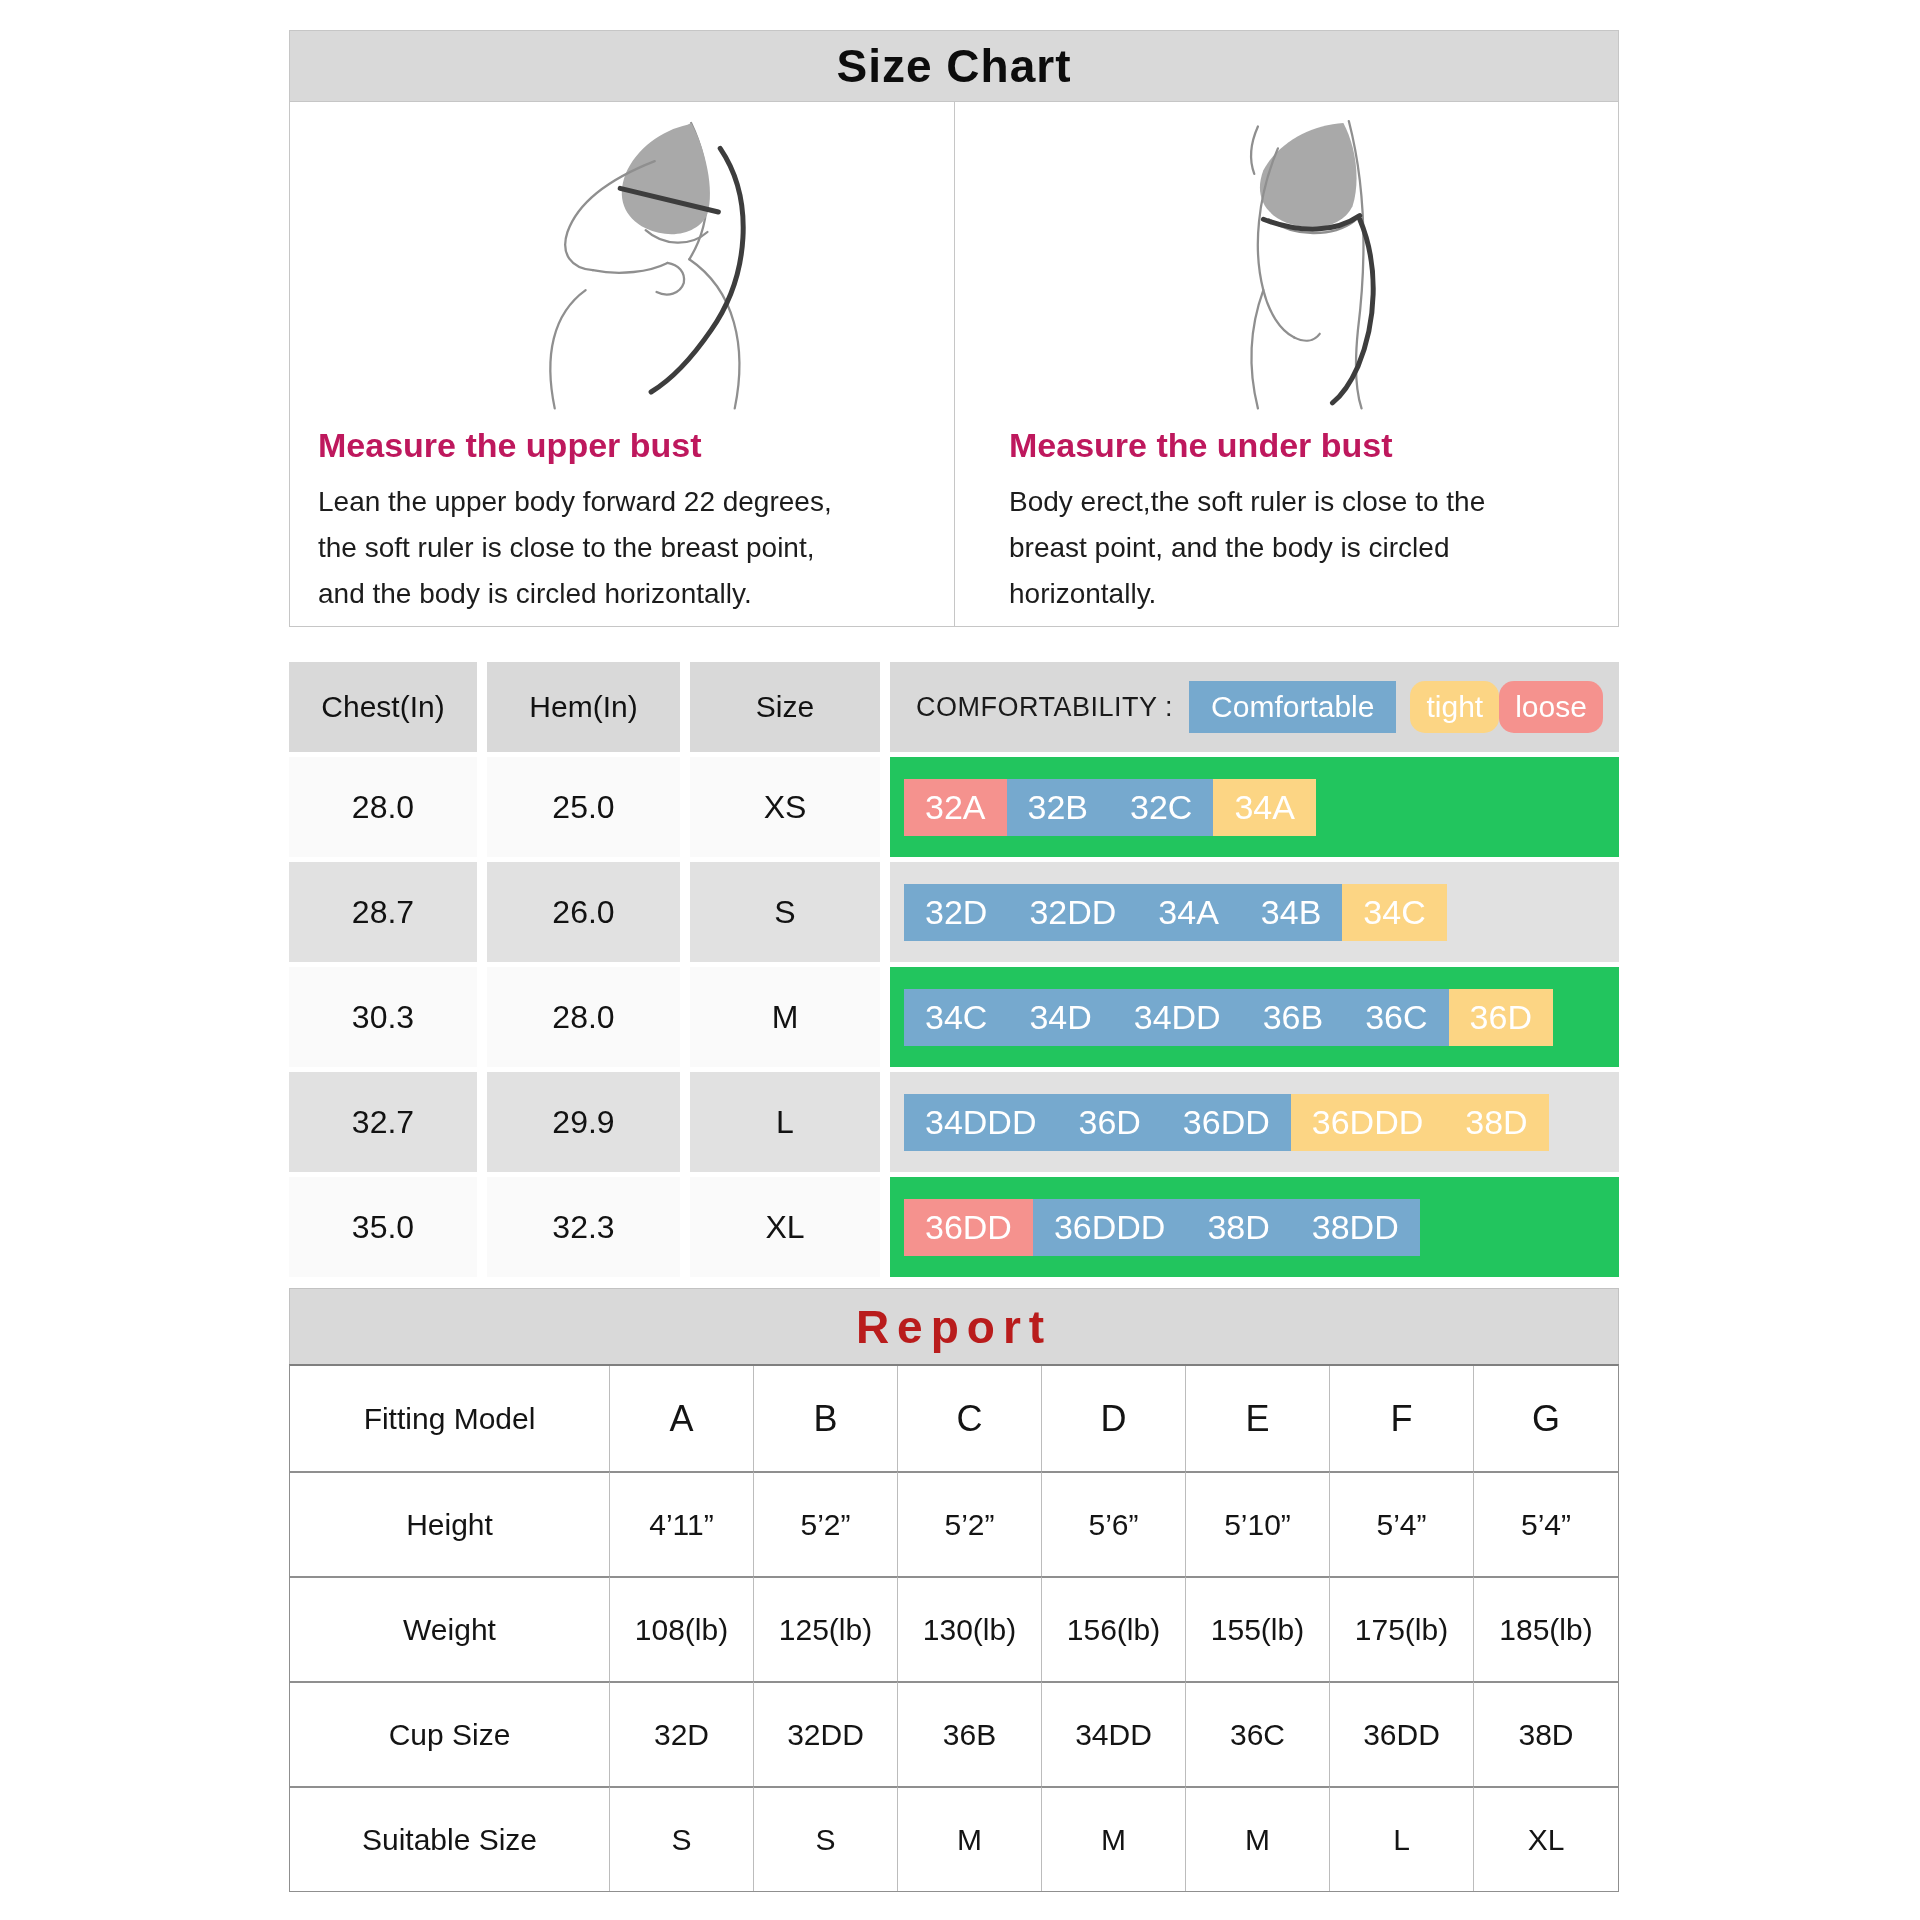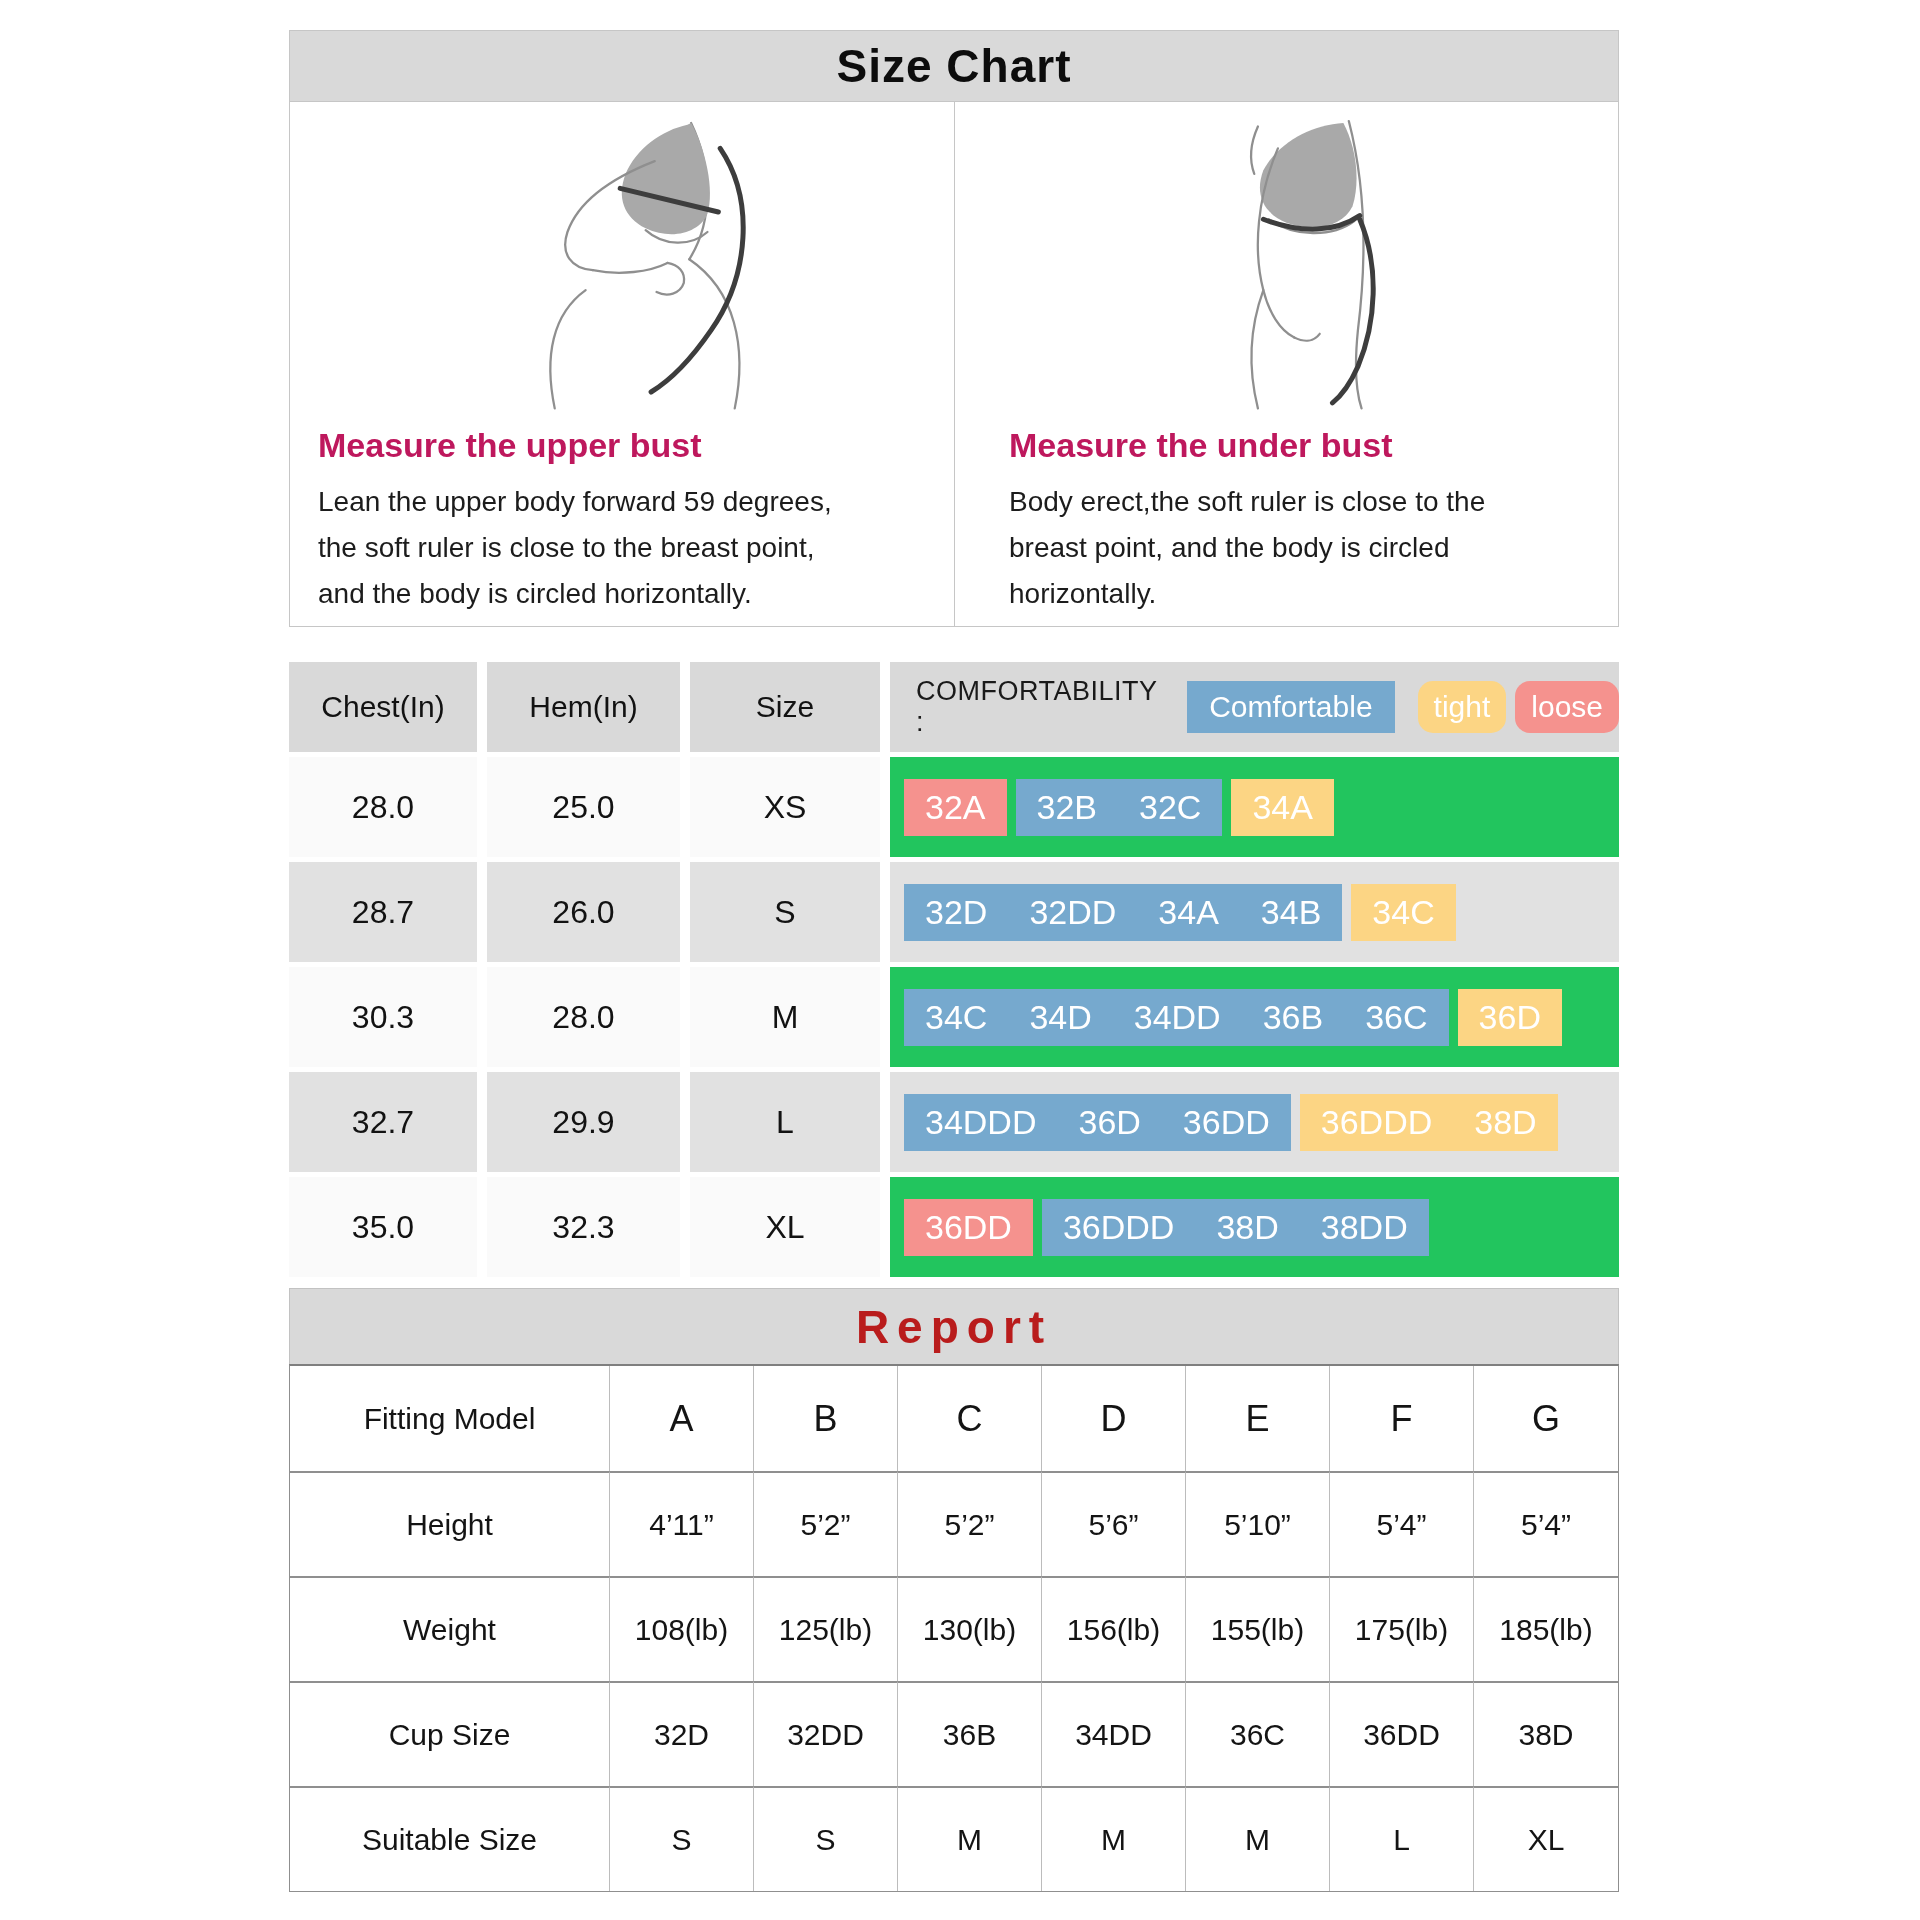--- a/index.html
+++ b/index.html
@@ -30,21 +30,21 @@
   .sc-g{background:#e1e1e1;}
   .comf{justify-content:flex-start;padding-left:14px;box-sizing:border-box;}
   .comf-l{background:#22c55e;}
   .comf-g{background:#e1e1e1;}
   .legend-cell{justify-content:flex-start;padding-left:26px;box-sizing:border-box;}
   .legend-label{font-size:27px;color:#1a1a1a;letter-spacing:.5px;margin-right:16px;}
   .chip{display:inline-flex;align-items:center;height:57px;padding:0 21px;color:#fff;font-size:34px;column-gap:42px;}
   .chip.comfortable{background:#76a9ce;}
   .chip.tight{background:#fcd584;}
   .chip.loose{background:#f5928e;}
-  .chips{display:flex;align-items:center;column-gap:9px;}
+  .chips{display:flex;align-items:center;}
   .lchip{height:52px;font-size:30px;padding:0 22px;}
   .lchip.sm{padding:0 16px;border-radius:15px;}
   .gap-wide{margin-right:14px;}
 
   
   .report{margin-top:11px;}
   .report-band{height:75px;background:#d9d9d9;border:1px solid #c2c2c2;border-bottom:none;display:flex;align-items:center;justify-content:center;
     font-size:46px;font-weight:bold;letter-spacing:8px;color:#b91c1c;}
   .rtable{display:grid;grid-template-columns:320px repeat(7,1fr);grid-auto-rows:105px;
     border:1px solid #8f8f8f;border-top:2px solid #7f7f7f;background:#fff;}
@@ -77,21 +77,21 @@
             <path class="ln" d="M186,130 C206,148 236,148 254,132"></path>
             <path class="ln" d="M196,54 C150,72 112,98 100,132 C92,156 104,172 128,174"></path>
             <path class="ln" d="M128,174 C158,180 190,176 210,166"></path>
             <path class="ln" d="M210,166 C222,168 230,176 228,188 C224,200 210,204 198,198"></path>
             <path class="ln" d="M120,196 C84,222 74,268 86,326"></path>
             <path class="tape" d="M158,84 L266,110"></path>
             <path class="tape" d="M268,40 C306,96 300,180 258,240 C236,272 212,296 192,308"></path>
           </svg>
         </div>
         <div class="m-title">Measure the upper bust</div>
-        <div class="m-line">Lean the upper body forward 59 degrees,</div>
+        <div class="m-line">Lean the upper body forward 22 degrees,</div>
         <div class="m-line">the soft ruler is close to the breast point,</div>
         <div class="m-line">and the body is circled horizontally.</div>
       </div>
       <div class="mcol right">
         <div class="fig-wrap">
           <svg width="300" height="300" viewBox="0 0 320 330">
             <path class="ln" d="M228,10 C246,80 248,160 238,240 C234,280 236,308 242,326"></path>
             <path class="ln" d="M128,16 C120,34 118,52 124,68"></path>
             <path class="bra" d="M222,12 C186,14 150,34 134,64 C124,90 134,112 160,122 C194,134 222,124 232,104 C242,72 234,34 222,12 Z"></path>
             <path class="ln" d="M140,118 C168,138 210,138 234,120"></path>

